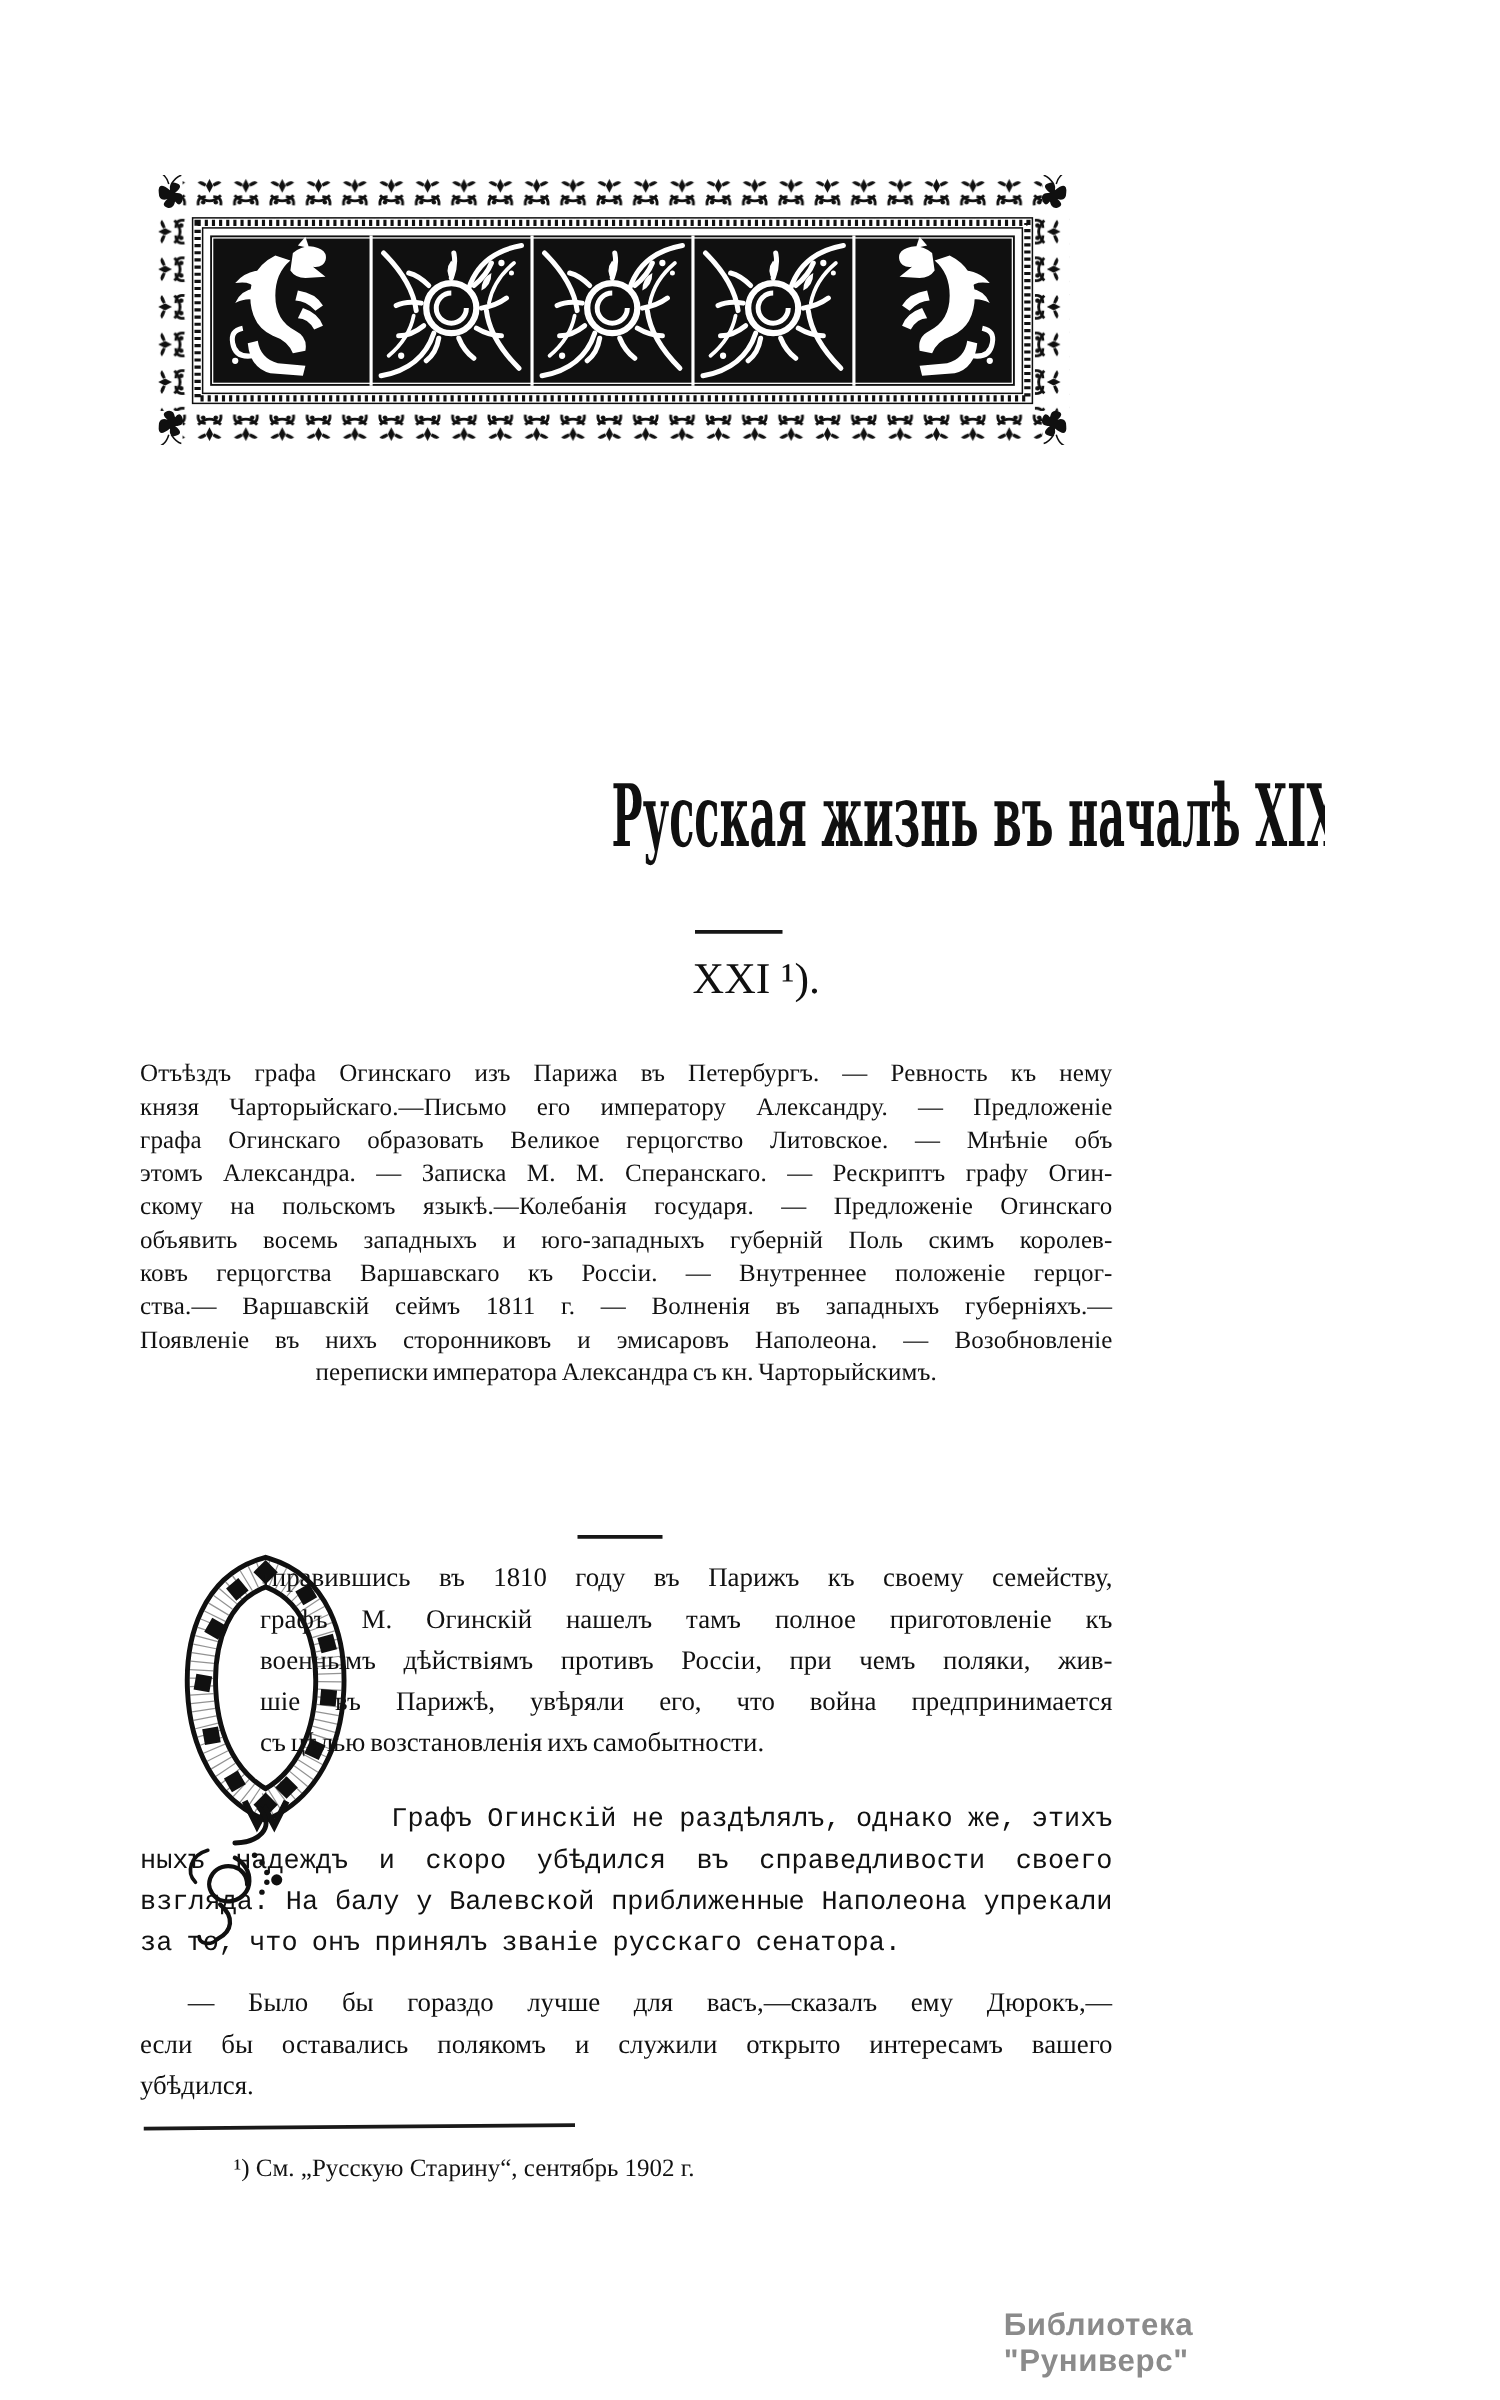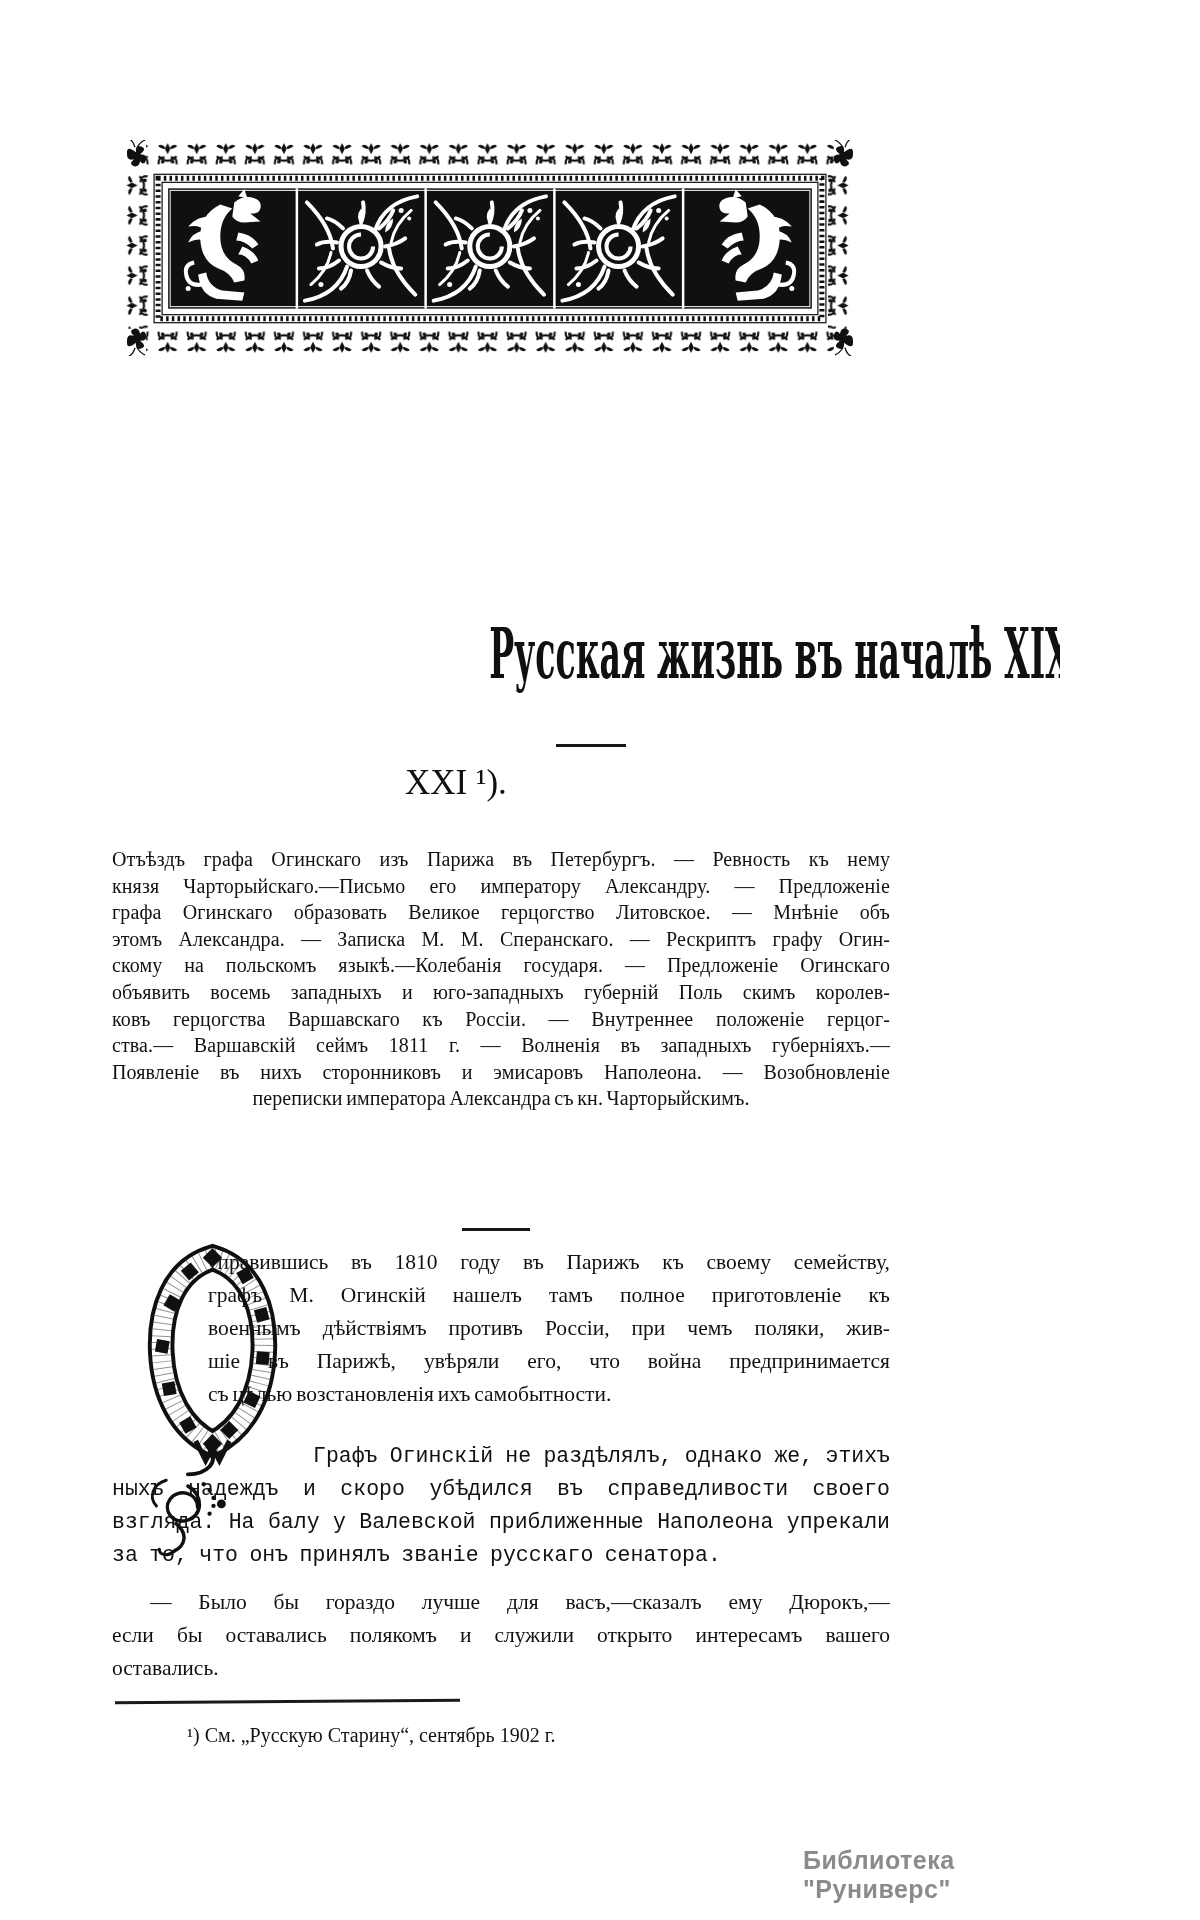--- a/index.html
+++ b/index.html
@@ -45,20 +45,21 @@
   .rule-title {
     position: absolute;
     left: 556px; top: 744px;
     width: 70px; height: 3px;
     background: #161616;
   }
 
   .chapter-heading {
     position: absolute;
     left: 405px; top: 763px; width: 400px;
+    text-align: center;
     font-size: 35px;
     color: #101010;
   }
 
   
   .abstract {
     position: absolute;
     left: 112px; top: 846px; width: 778px;
     font-size: 20px;
     letter-spacing: 0.1px;
@@ -302,21 +303,21 @@
   <div class="body-block p2">
     <div class="body-line jl ind-p2a">Графъ Огинскій не раздѣлялъ, однако же, этихъ радуж-</div>
     <div class="body-line jl ind-p2b">ныхъ надеждъ и скоро убѣдился въ справедливости своего</div>
     <div class="body-line jl">взгляда. На балу у Валевской приближенные Наполеона упрекали его</div>
     <div class="body-line plain">за то, что онъ принялъ званіе русскаго сенатора.</div>
   </div>
 
   <div class="body-block p3">
     <div class="body-line jl ind-p3a">— Было бы гораздо лучше для васъ,—сказалъ ему Дюрокъ,—</div>
     <div class="body-line jl">если бы оставались полякомъ и служили открыто интересамъ вашего</div>
-    <div class="body-line plain">оставались.</div>
+    <div class="body-line plain">убѣдился.</div>
   </div>
 
   <div class="footnote-rule"></div>
   <div class="footnote">¹) См. „Русскую Старину“, сентябрь 1902 г.</div>
 
   <div class="watermark">Библиотека "Руниверс"</div>
 
 </div>
 
 </body></html>

